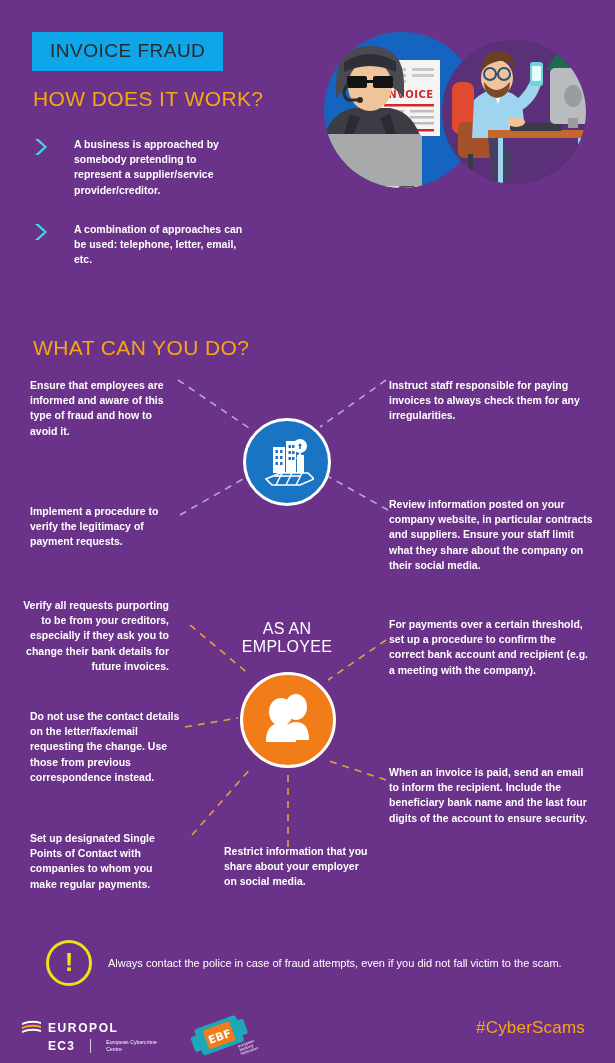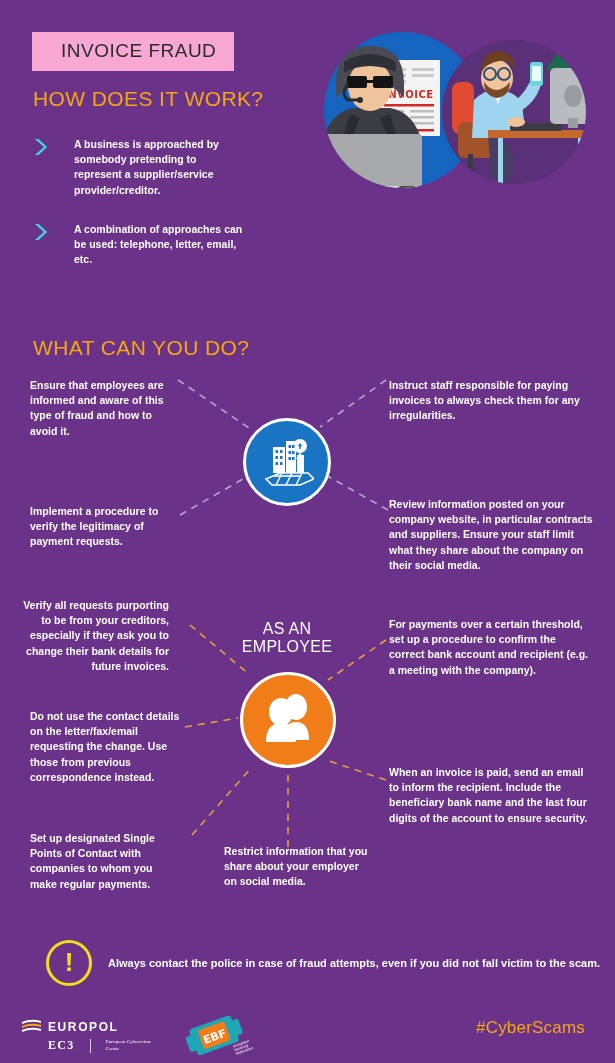--- a/index.html
+++ b/index.html
@@ -7,23 +7,23 @@
     width: 615px; height: 1063px;
     background: #6b3289;
     font-family: "Liberation Sans", sans-serif;
     overflow: hidden;
   }
   .page { position: relative; width: 615px; height: 1063px; background: #6b3289; }
 
   
   .title-badge {
     position: absolute; left: 32px; top: 32px;
-    background: #f9a8d4; color: #2b2b2b;
+    background: #0ea5e9; color: #2b2b2b;
     font-size: 19px; letter-spacing: .5px;
-    padding: 8px 18px 9px 29px;
+    padding: 8px 18px 9px 18px;
     font-weight: 400;
   }
 
   
   .section-head {
     position: absolute;
     color: #f3a712;
     font-size: 21px;
     letter-spacing: .4px;
     font-weight: 400;
@@ -91,29 +91,29 @@
 
   
   .warn-wrap { position: absolute; left: 46px; top: 940px; display: flex; align-items: center; gap: 16px; }
   .warn-circle {
     width: 46px; height: 46px; border-radius: 50%;
     border: 3px solid #f2e017; color: #f2e017;
     display: flex; align-items: center; justify-content: center;
     font-size: 26px; font-weight: bold; line-height: 1;
     padding-bottom: 3px;
   }
-  .warn-text { color: #ffffff; font-size: 11px; font-weight: bold; text-align: right; }
+  .warn-text { color: #ffffff; font-size: 11px; font-weight: normal; text-align: right; }
 
   
   .footer-logos { position: absolute; left: 22px; top: 1012px; display: flex; align-items: center; gap: 30px; }
   .europol-logo { display: flex; align-items: flex-start; gap: 7px; }
   .europol-stripes { width: 19px; height: 14px; margin-top: 2px; }
   .europol-words { color: #ffffff; }
   .europol-name { font-size: 12px; font-weight: bold; letter-spacing: 1.6px; line-height: 1; }
-  .europol-sub { display: flex; align-items: center; gap: 15px; margin-top: 3px; font-family: Liberation Serif, serif; }
+  .europol-sub { display: flex; align-items: center; gap: 15px; margin-top: 3px; }
   .ec3 { font-size: 12px; font-weight: bold; letter-spacing: 1.3px; }
   .ec3-div { width: 1px; height: 14px; background: #ffffff; opacity: .75; }
   .ec3-full { font-size: 5px; line-height: 1.25; letter-spacing: .1px; }
   .ebf-logo { position: relative; width: 72px; height: 46px; }
   .hashtag {
     position: absolute; right: 30px; top: 1018px;
     color: #f3a712; font-size: 17px; letter-spacing: .2px;
   }
 </style>
 </head>

